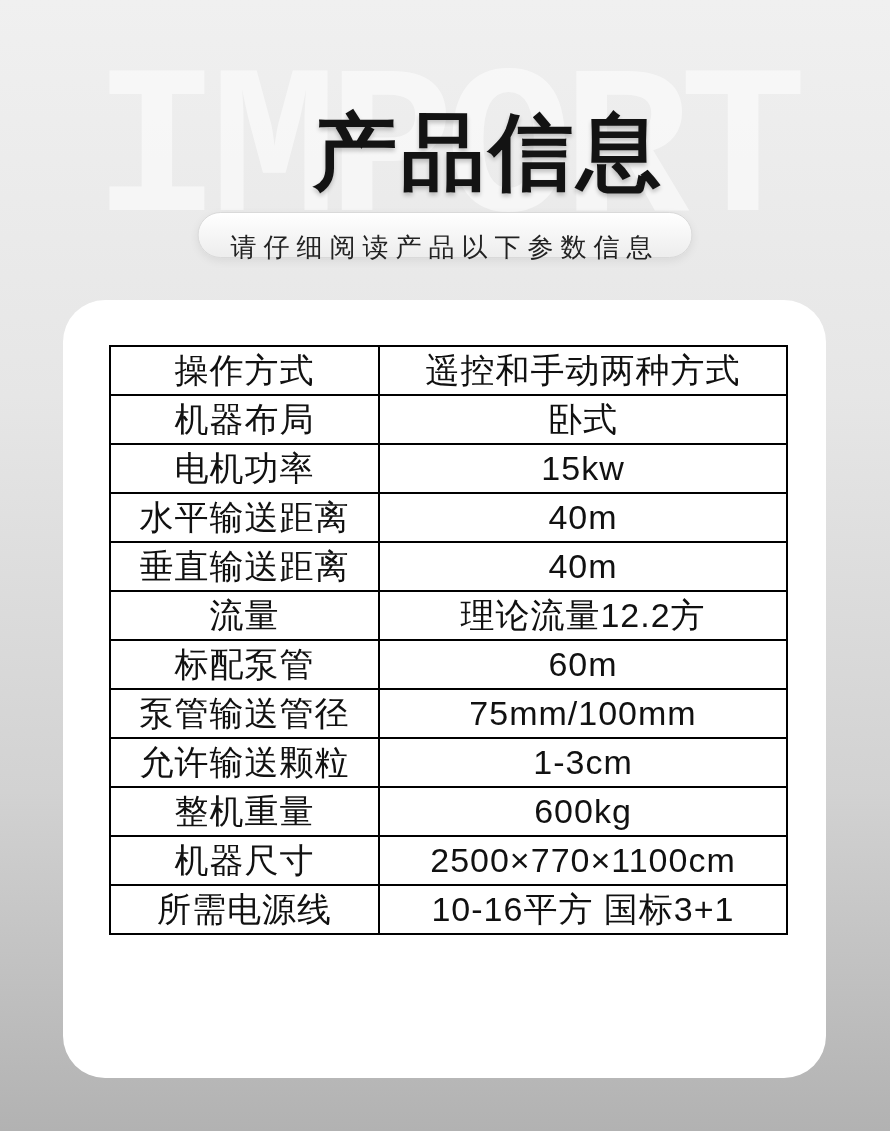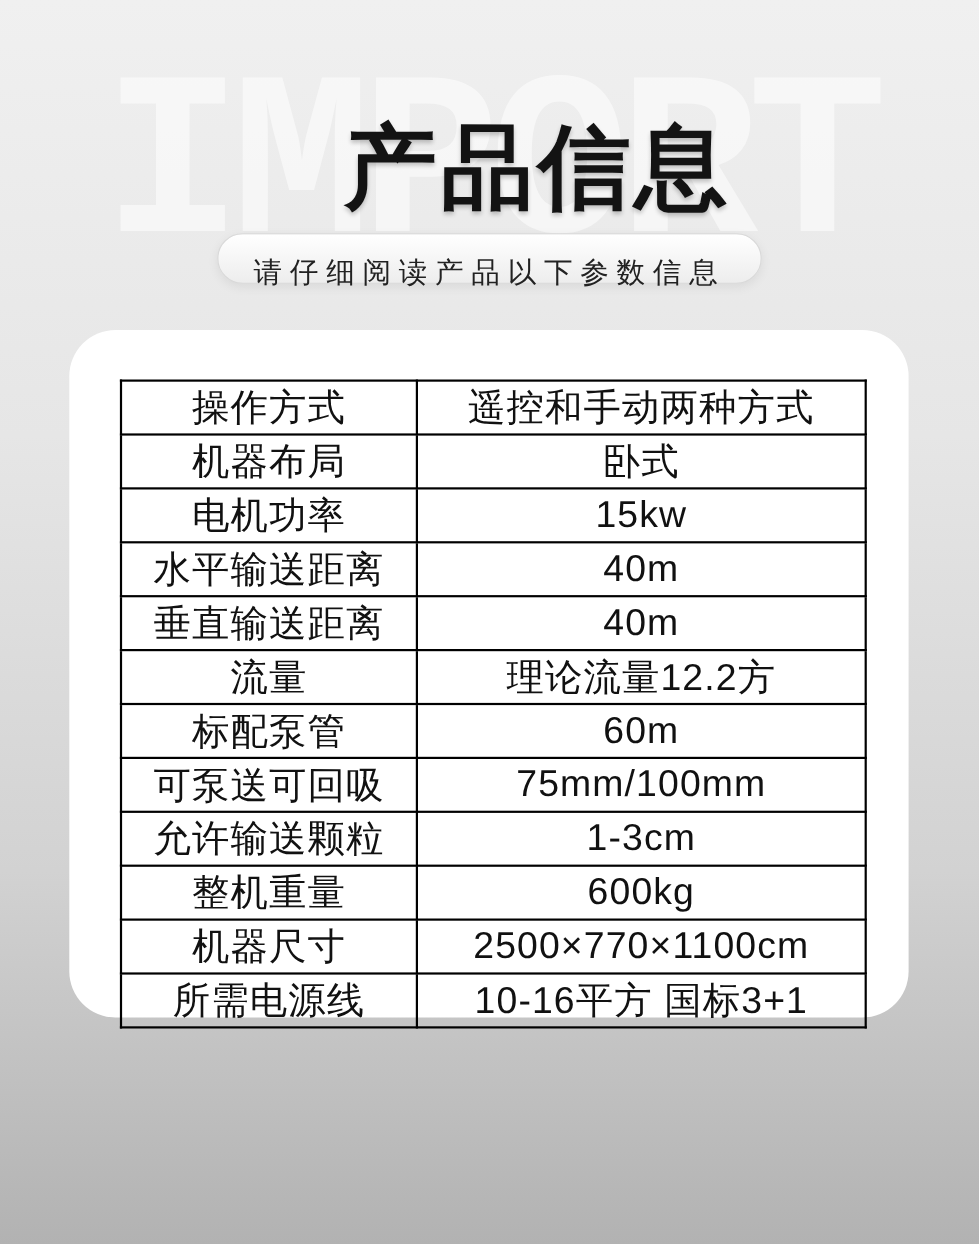--- a/index.html
+++ b/index.html
@@ -61,21 +61,21 @@
     letter-spacing: 7px;
     color: #222222;
     white-space: nowrap;
   }
 
   .content-card {
     position: absolute;
     left: 63px;
     top: 300px;
     width: 763px;
-    height: 625px;
+    height: 778px;
     background: #ffffff;
     border-radius: 42px;
     z-index: 2;
   }
 
   table.spec-table {
     position: absolute;
     left: 46px;
     top: 45px;
     width: 679px;
@@ -130,21 +130,21 @@
       </tr>
       <tr>
         <td class="label-cell">流量</td>
         <td class="value-cell">理论流量12.2方</td>
       </tr>
       <tr>
         <td class="label-cell">标配泵管</td>
         <td class="value-cell">60m</td>
       </tr>
       <tr>
-        <td class="label-cell">可泵送可回吸</td>
+        <td class="label-cell">泵管输送管径</td>
         <td class="value-cell">75mm/100mm</td>
       </tr>
       <tr>
         <td class="label-cell">允许输送颗粒</td>
         <td class="value-cell">1-3cm</td>
       </tr>
       <tr>
         <td class="label-cell">整机重量</td>
         <td class="value-cell">600kg</td>
       </tr>

